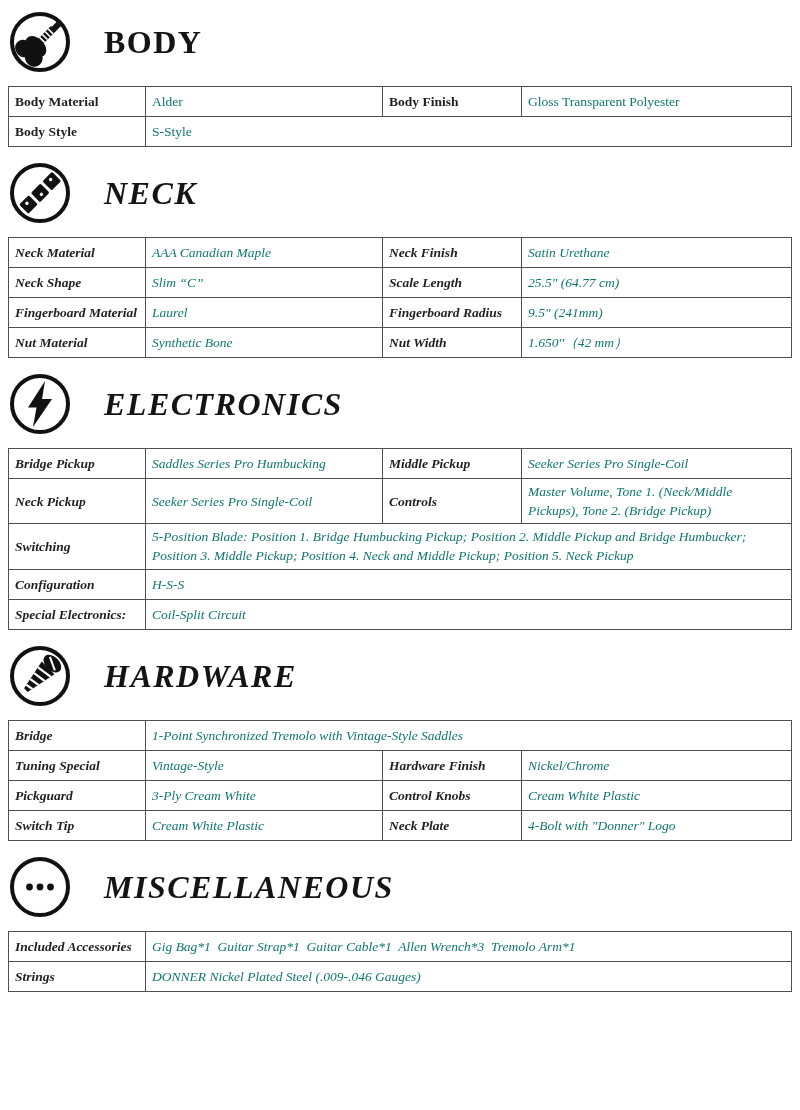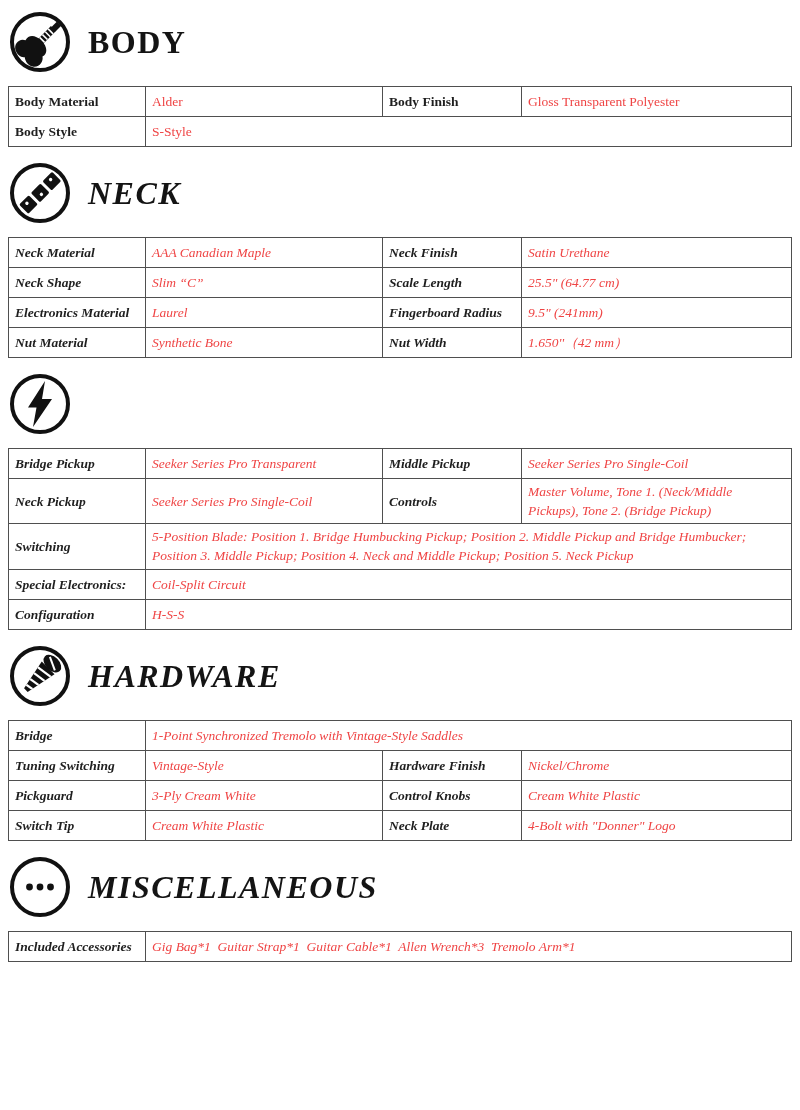--- a/index.html
+++ b/index.html
@@ -4,41 +4,41 @@
 <style>
   * { margin:0; padding:0; box-sizing:border-box; }
   html, body { background:#ffffff; }
   body {
     width:800px; min-height:1110px;
     font-family:"Liberation Serif", serif;
     color:#2d2d2d;
   }
   #page { padding:10px 8px 0 8px; }
   .spec-section + .spec-section { margin-top:14px;font-style:italic; }
-  .sec-header { display:flex; align-items:center; gap:16px; height:64px; margin-bottom:12px; }
+  .sec-header { display:flex; align-items:center; gap:32px; height:64px; margin-bottom:12px; }
   .sec-icon { width:64px; height:64px; flex:0 0 64px; }
   .sec-icon svg { width:64px; height:64px; display:block; }
   .sec-title {
     font-size:32px; font-weight:700; color:#141414;
     letter-spacing:1.5px; line-height:1;
   }
   .spec-table {
     width:100%; border-collapse:collapse; table-layout:fixed;border-radius:15px;
   }
   .spec-table td {
     border:1px solid #4f4f4f;
     padding:3px 6px;
     font-size:13.5px;
     line-height:1.42;
     height:30px;
     vertical-align:middle;
     overflow:hidden;
   }
   .cell-label { font-weight:700; color:#1f1f1f; }
-  .cell-value { white-space:pre-wrap; color:#ef4444; }
+  .cell-value { white-space:pre-wrap; color:#0f766e; }
 </style>
 </head>
 <body>
 
 <div id="page">
     <section class="spec-section">
       <div class="sec-header">
         <span class="sec-icon">
           <svg viewBox="0 0 64 64">
             <circle cx="32" cy="32" r="28" fill="none" stroke="#111" stroke-width="4"></circle>
@@ -109,21 +109,21 @@
             <td class="cell-label">Neck Finish</td>
             <td class="cell-value">Satin Urethane</td>
           </tr>
           <tr>
             <td class="cell-label">Neck Shape</td>
             <td class="cell-value">Slim “C”</td>
             <td class="cell-label">Scale Length</td>
             <td class="cell-value">25.5" (64.77 cm)</td>
           </tr>
           <tr>
-            <td class="cell-label">Electronics Material</td>
+            <td class="cell-label">Fingerboard Material</td>
             <td class="cell-value">Laurel</td>
             <td class="cell-label">Fingerboard Radius</td>
             <td class="cell-value">9.5" (241mm)</td>
           </tr>
           <tr>
             <td class="cell-label">Nut Material</td>
             <td class="cell-value">Synthetic Bone</td>
             <td class="cell-label">Nut Width</td>
             <td class="cell-value">1.650''（42 mm）</td>
           </tr>
@@ -131,52 +131,53 @@
       </table>
     </section>
     <section class="spec-section">
       <div class="sec-header">
         <span class="sec-icon">
           <svg viewBox="0 0 64 64">
             <circle cx="32" cy="32" r="28" fill="none" stroke="#111" stroke-width="4"></circle>
             <path d="M37 9 L20 35.5 L28.5 35.5 L25 55 L44 27 L34 27 Z" fill="#111"></path>
           </svg>
         </span>
+        <h2 class="sec-title">ELECTRONICS</h2>
       </div>
       <table class="spec-table">
         <colgroup>
           <col style="width: 137px;">
           <col style="width: 237px;">
           <col style="width: 139px;">
           <col>
         </colgroup>
         <tbody>
           <tr>
             <td class="cell-label">Bridge Pickup</td>
-            <td class="cell-value">Seeker Series Pro Transparent</td>
+            <td class="cell-value">Saddles Series Pro Humbucking</td>
             <td class="cell-label">Middle Pickup</td>
             <td class="cell-value">Seeker Series Pro Single-Coil</td>
           </tr>
           <tr>
             <td class="cell-label">Neck Pickup</td>
             <td class="cell-value">Seeker Series Pro Single-Coil</td>
             <td class="cell-label">Controls</td>
             <td class="cell-value">Master Volume, Tone 1. (Neck/Middle Pickups), Tone 2. (Bridge Pickup)</td>
           </tr>
           <tr>
             <td class="cell-label">Switching</td>
             <td class="cell-value" colspan="3">5-Position Blade: Position 1. Bridge Humbucking Pickup; Position 2. Middle Pickup and Bridge Humbucker; Position 3. Middle Pickup; Position 4. Neck and Middle Pickup; Position 5. Neck Pickup</td>
           </tr>
           <tr>
+            <td class="cell-label">Configuration</td>
+            <td class="cell-value" colspan="3">H-S-S</td>
+          </tr>
+          <tr>
             <td class="cell-label">Special Electronics:</td>
             <td class="cell-value" colspan="3">Coil-Split Circuit</td>
-          </tr>
-          <tr>
-            <td class="cell-label">Configuration</td>
-            <td class="cell-value" colspan="3">H-S-S</td>
           </tr>
         </tbody>
       </table>
     </section>
     <section class="spec-section">
       <div class="sec-header">
         <span class="sec-icon">
           <svg viewBox="0 0 64 64">
             <circle cx="32" cy="32" r="28" fill="none" stroke="#111" stroke-width="4"></circle>
             <defs>
@@ -205,21 +206,21 @@
           <col style="width: 237px;">
           <col style="width: 139px;">
           <col>
         </colgroup>
         <tbody>
           <tr>
             <td class="cell-label">Bridge</td>
             <td class="cell-value" colspan="3">1-Point Synchronized Tremolo with Vintage-Style Saddles</td>
           </tr>
           <tr>
-            <td class="cell-label">Tuning Switching</td>
+            <td class="cell-label">Tuning Special</td>
             <td class="cell-value">Vintage-Style</td>
             <td class="cell-label">Hardware Finish</td>
             <td class="cell-value">Nickel/Chrome</td>
           </tr>
           <tr>
             <td class="cell-label">Pickguard</td>
             <td class="cell-value">3-Ply Cream White</td>
             <td class="cell-label">Control Knobs</td>
             <td class="cell-value">Cream White Plastic</td>
           </tr>
@@ -249,16 +250,20 @@
           <col style="width: 137px;">
           <col style="width: 237px;">
           <col style="width: 139px;">
           <col>
         </colgroup>
         <tbody>
           <tr>
             <td class="cell-label">Included Accessories</td>
             <td class="cell-value" colspan="3">Gig Bag*1  Guitar Strap*1  Guitar Cable*1  Allen Wrench*3  Tremolo Arm*1</td>
           </tr>
+          <tr>
+            <td class="cell-label">Strings</td>
+            <td class="cell-value" colspan="3">DONNER Nickel Plated Steel (.009-.046 Gauges)</td>
+          </tr>
         </tbody>
       </table>
     </section>
   </div>
 
 </body></html>

